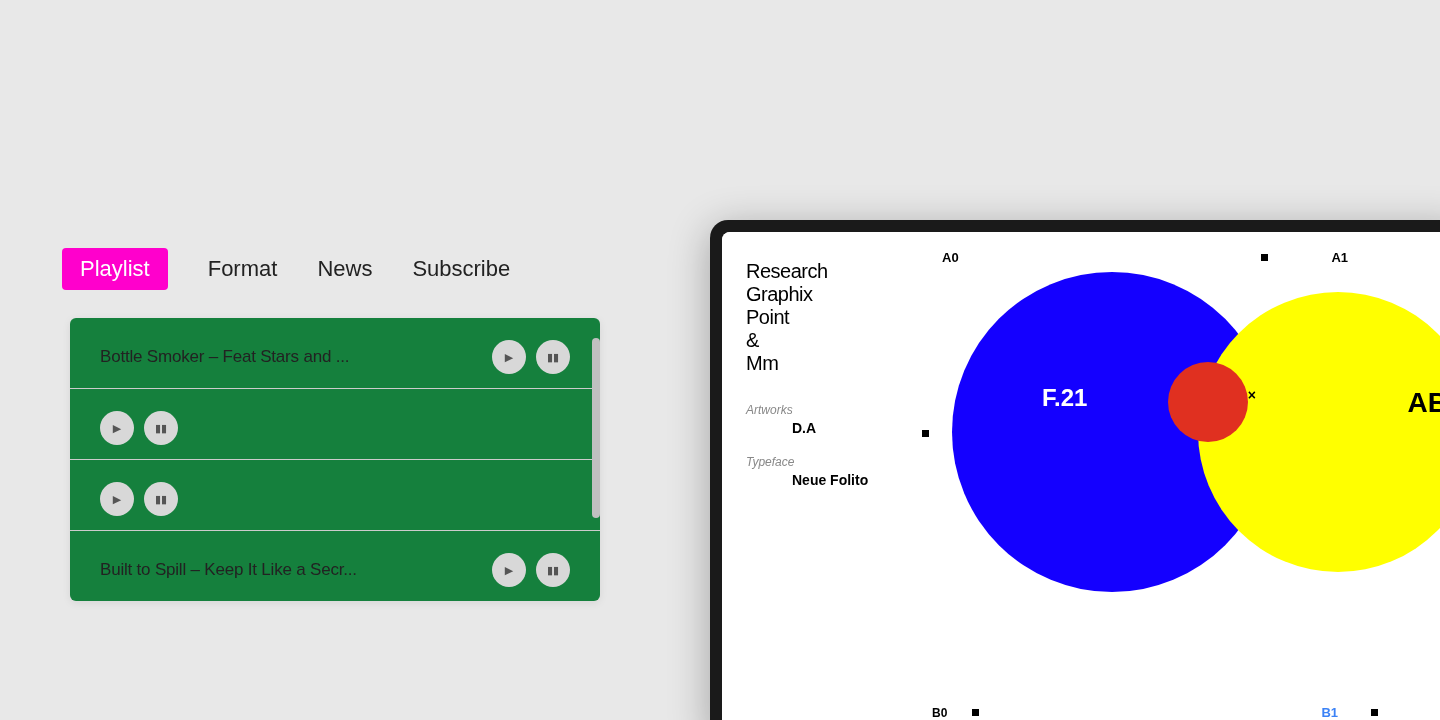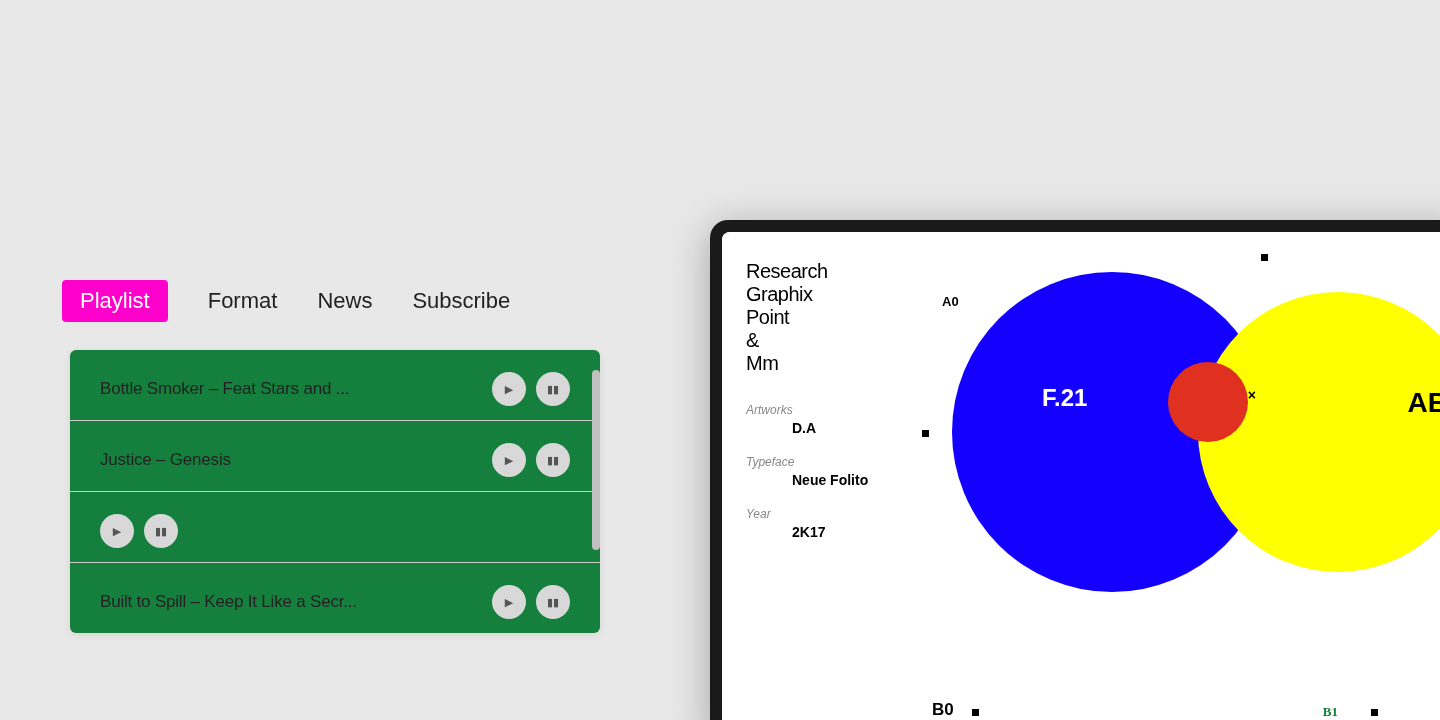--- a/index.html
+++ b/index.html
@@ -13,21 +13,20 @@
     }
 
     
     .left-panel {
       position: absolute;
       left: 0;
       top: 0;
       width: 620px;
       height: 644px;
       background: #e8e8e8;
-      margin-top: 32px;
     }
 
     
     .nav-tabs {
       position: absolute;
       top: 248px;
       left: 62px;
       display: flex;
       align-items: center;
       gap: 40px;
@@ -187,21 +186,20 @@
       background: #fff;
       overflow: hidden;
     }
 
     
     .grid-label {
       position: absolute;
       font-size: 13px;
       font-weight: 700;
       color: #000;
-      margin-top: 44px;
     }
 
     .grid-dot {
       position: absolute;
       width: 7px;
       height: 7px;
       background: #000;
     }
 
     
@@ -257,35 +255,34 @@
       position: absolute;
       font-size: 14px;
       font-weight: 700;
       color: #000;
       top: 155px;
       right: 202px;
     }
 
     .bottom-b0 {
       position: absolute;
-      font-size: 17px;
+      font-size: 12px;
       font-weight: 700;
       color: #000;
       bottom: 8px;
       left: 10px;
     }
 
     .bottom-b1 {
       position: absolute;
       font-size: 13px;
       font-weight: 700;
-      color: #15803d;
+      color: #3b82f6;
       bottom: 8px;
       right: 120px;
-      font-family: Liberation Serif, serif;
     }
 
     .dot-b0 {
       position: absolute;
       width: 7px;
       height: 7px;
       background: #000;
       bottom: 12px;
       left: 50px;
     }
@@ -315,21 +312,20 @@
 
     <div class="playlist-item">
       <span class="track-title">Bottle Smoker –  Feat Stars and ...</span>
       <div class="track-controls">
         <button class="ctrl-btn">▶</button>
         <button class="ctrl-btn">▮▮</button>
       </div>
     </div>
 
     <div class="playlist-item">
-      <span class="track-title">Justice – Genesis</span>
       <div class="track-controls">
         <button class="ctrl-btn">▶</button>
         <button class="ctrl-btn">▮▮</button>
       </div>
     </div>
 
     <div class="playlist-item">
       <div class="track-controls">
         <button class="ctrl-btn">▶</button>
         <button class="ctrl-btn">▮▮</button>
@@ -359,24 +355,20 @@
           <span class="info-value">D.A</span>
         </div>
 
         <div class="info-row">
           <span class="info-label">Typeface</span>
           <span class="info-value">Neue Folito</span>
         </div>
 
 
 
-        <div class="info-row">
-          <span class="info-label">Year</span>
-          <span class="info-value">2K17</span>
-        </div>
       </div>
 
       <div class="chart-area">
 
         <span class="grid-label" style="top: 18px; left: 20px;">A0</span>
         <div class="grid-dot" style="top: 22px; right: 190px;"></div>
         <span class="grid-label" style="top: 18px; right: 110px;">A1</span>
 
         <div class="grid-dot" style="top: 198px; left: 0px;"></div>
 

